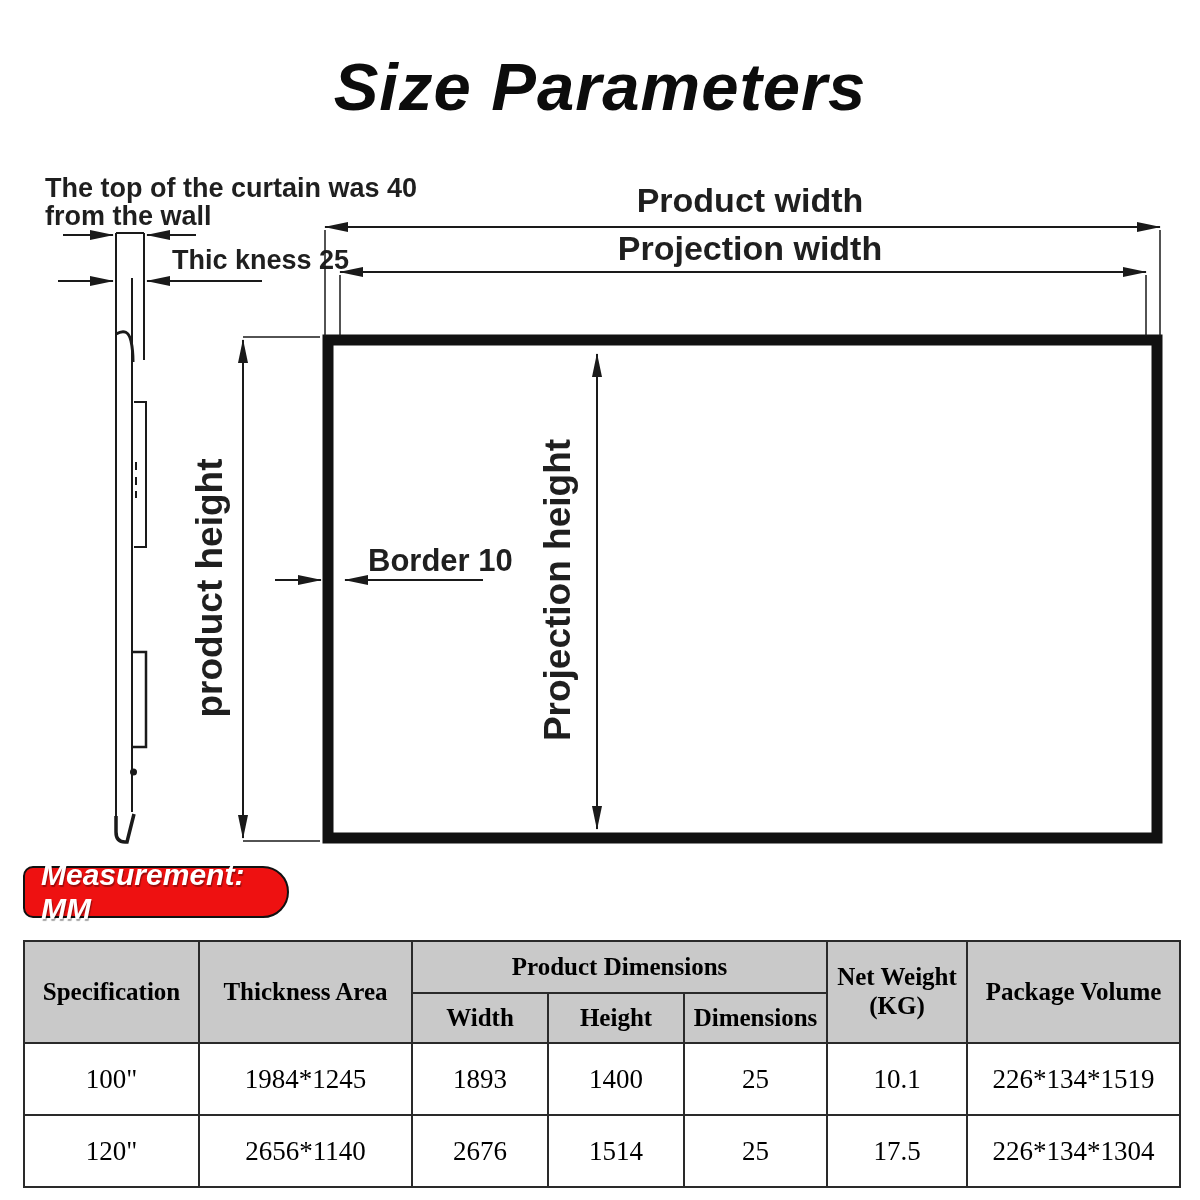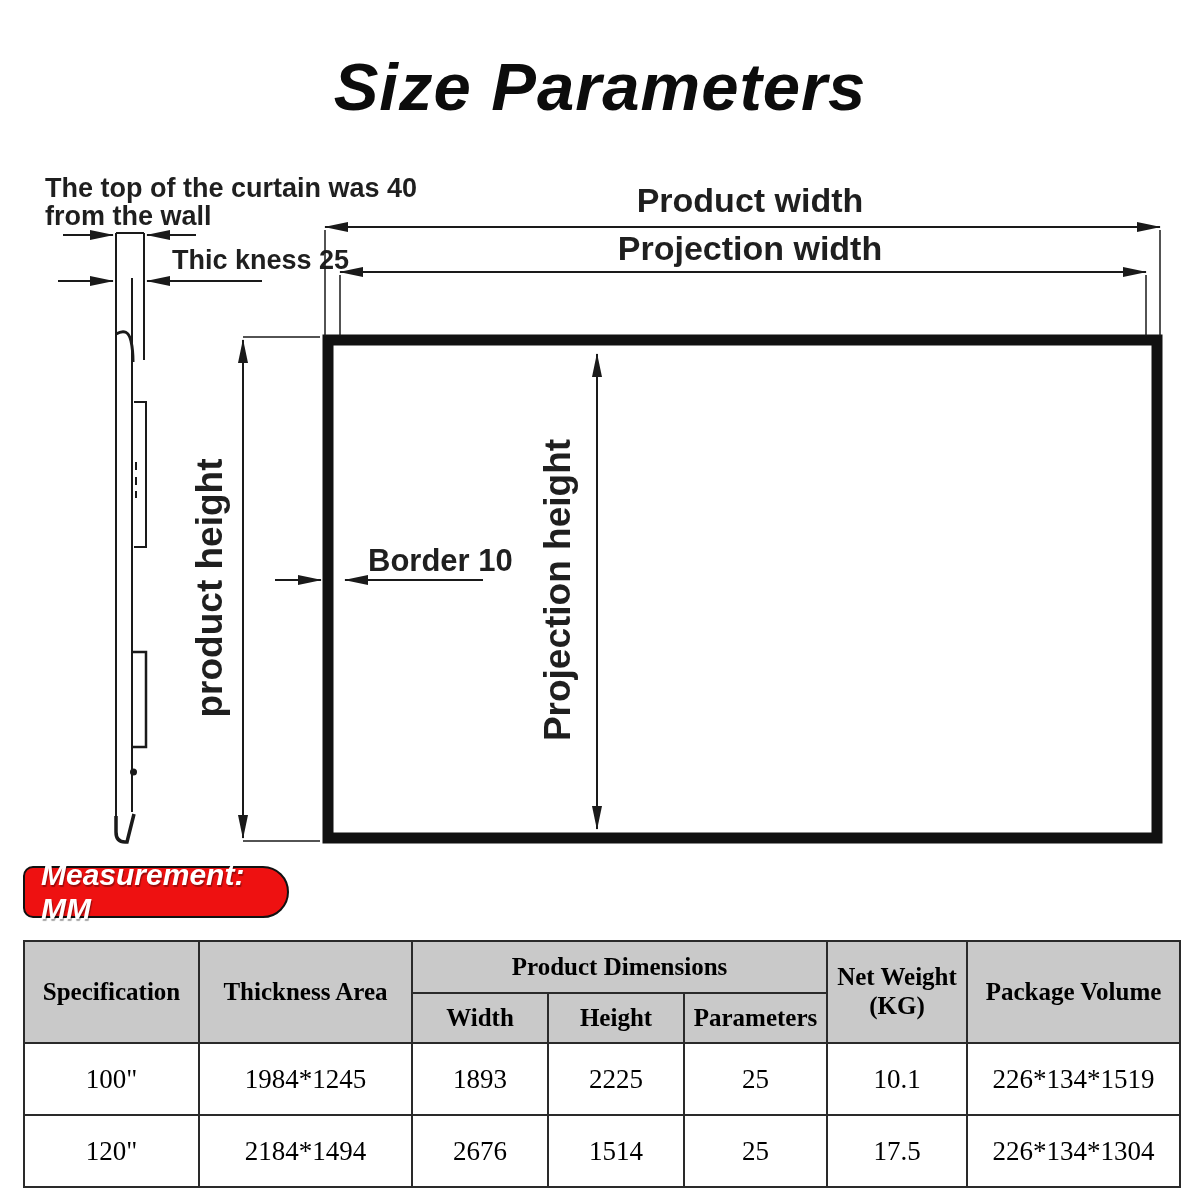--- a/index.html
+++ b/index.html
@@ -136,36 +136,36 @@
       <th colspan="3">Product Dimensions</th>
       <th rowspan="2">
         <span class="nw-line">Net Weight</span>
         <span class="nw-line">(KG)</span>
       </th>
       <th rowspan="2">Package Volume</th>
     </tr>
     <tr class="hrowB">
       <th>Width</th>
       <th>Height</th>
-      <th>Parameters</th>
+      <th>Dimensions</th>
     </tr>
   </thead>
   <tbody>
     <tr class="drow">
       <td>100"</td>
       <td>1984*1245</td>
       <td>1893</td>
-      <td>2225</td>
+      <td>1400</td>
       <td>25</td>
       <td>10.1</td>
       <td>226*134*1519</td>
     </tr>
     <tr class="drow">
       <td>120"</td>
-      <td>2184*1494</td>
+      <td>2656*1140</td>
       <td>2676</td>
       <td>1514</td>
       <td>25</td>
       <td>17.5</td>
       <td>226*134*1304</td>
     </tr>
   </tbody>
 </table>
 
 </body></html>

